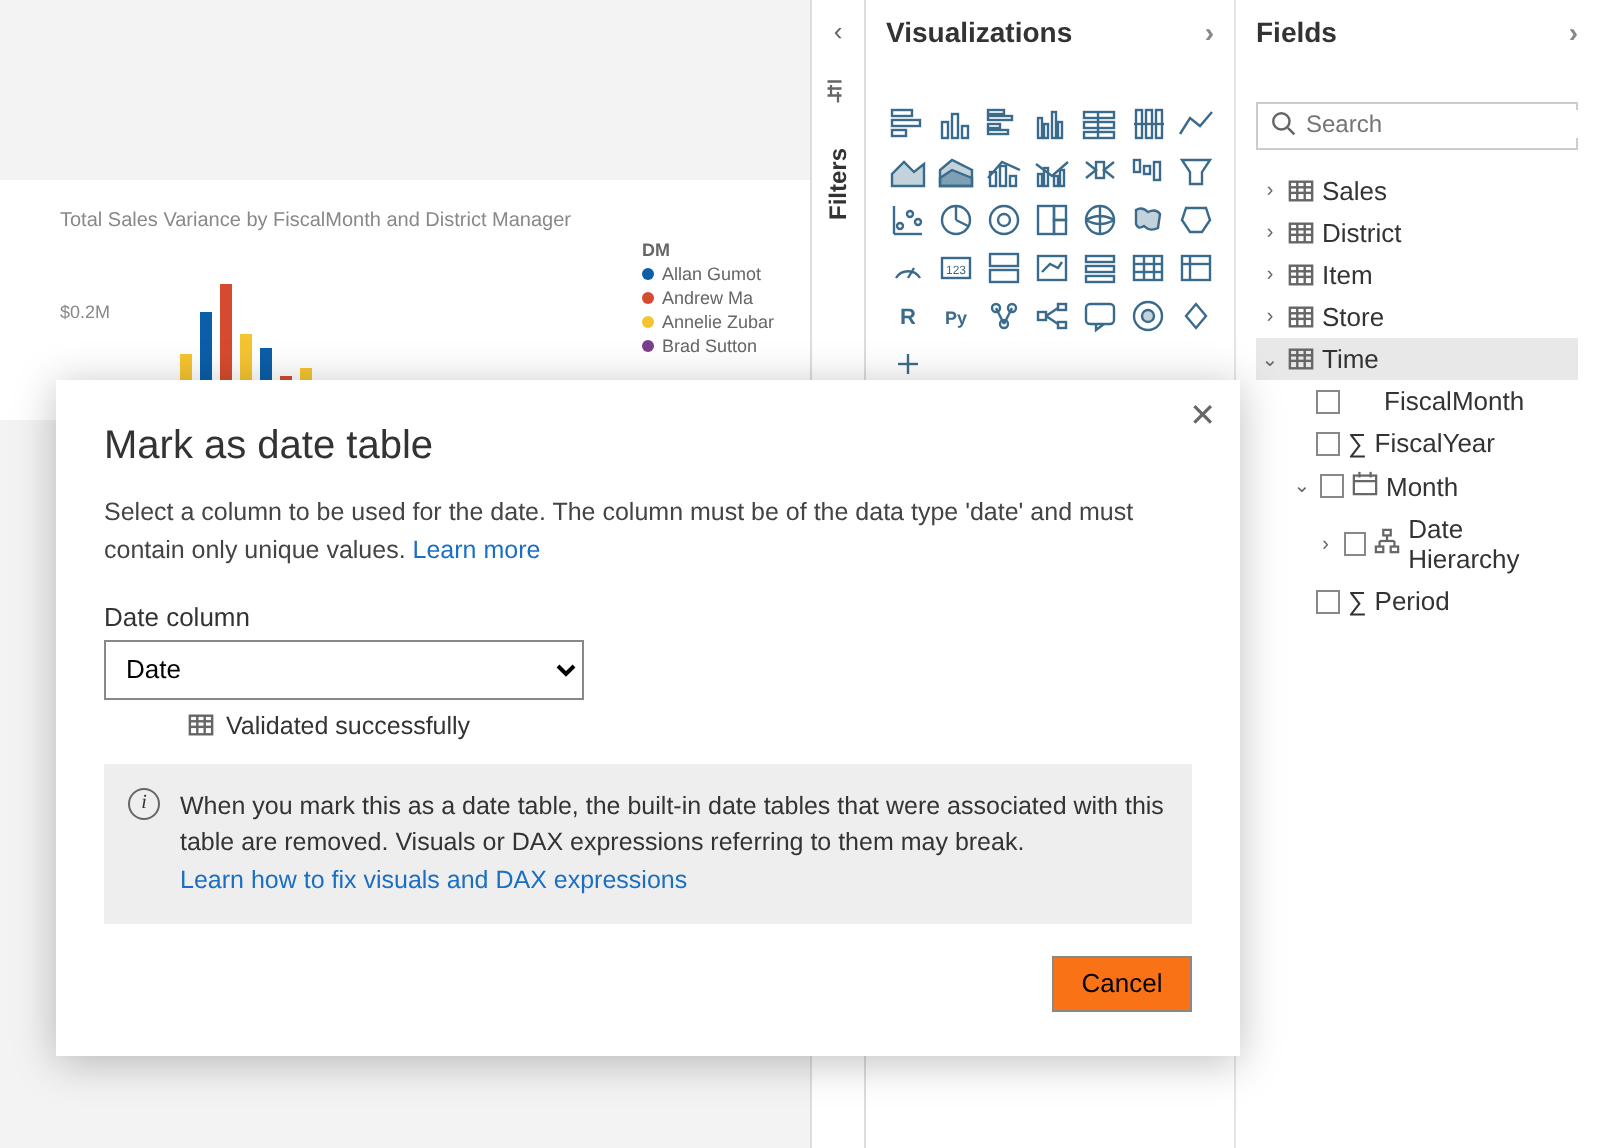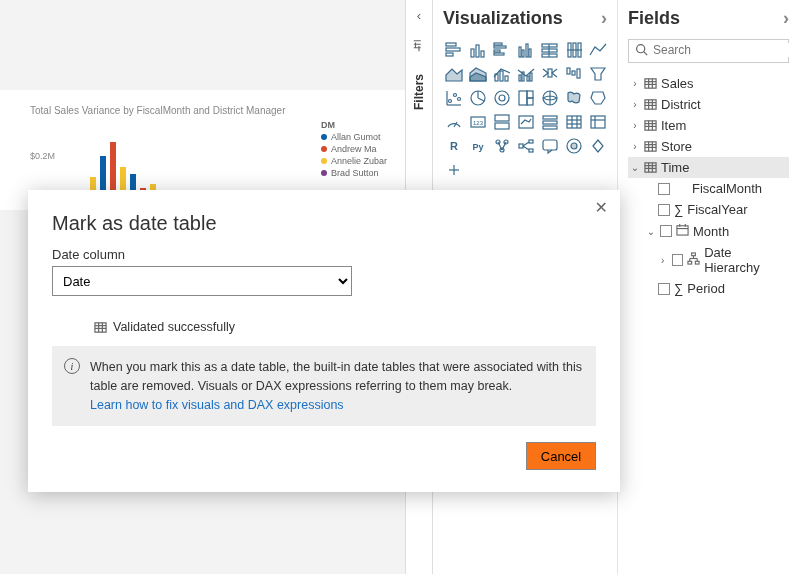--- a/index.html
+++ b/index.html
@@ -15,21 +15,21 @@
 .legend div { display: flex; align-items: center; gap: 4px; margin-bottom: 2px; }
 .legend .dot { width: 6px; height: 6px; border-radius: 50%; }
 
 
 .filters-strip { position: absolute; left: 405px; top: 0; width: 28px; height: 574px; background: #fff; border-left: 1px solid #ddd; border-right: 1px solid #ddd; }
 .filters-strip .chev { text-align: center; padding: 8px 0; color: #666; cursor: pointer; }
 .filters-label { writing-mode: vertical-rl; text-orientation: mixed; font-size: 12px; font-weight: 600; color: #333; margin: 10px auto; transform: rotate(180deg); }
 
 
 .viz-pane { position: absolute; left: 433px; top: 0; width: 185px; height: 574px; background: #fff; border-right: 1px solid #e5e5e5; padding: 8px 10px; }
-.pane-header { display: flex; justify-content: space-between; align-items: center; font-size: 18px; font-weight: 600; margin-bottom: 10px; color: #333; text-align: center; }
+.pane-header { display: flex; justify-content: space-between; align-items: center; font-size: 14px; font-weight: 600; margin-bottom: 27px; color: #333; text-align: center; }
 .pane-header .chev { color: #888; cursor: pointer; }
 .viz-grid { display: grid; grid-template-columns: repeat(7, 22px); gap: 2px; }
 .viz-icon { width: 22px; height: 22px; display: flex; align-items: center; justify-content: center; cursor: pointer; }
 .viz-icon svg { width: 18px; height: 18px; stroke: #3a6b8c; fill: none; stroke-width: 1.2; }
 
 
 .fields-pane { position: absolute; left: 618px; top: 0; width: 181px; height: 574px; background: #fff; padding: 8px 10px; }
 .search-box { display: flex; align-items: flex-start; border: 1px solid #ccc; padding: 3px 6px; margin: 6px 0 10px; gap: 5px; }
 .search-box input { border: none; outline: none; font-size: 12px; flex: 1; }
 .field-row { display: flex; align-items: center; padding: 3px 2px; font-size: 13px; cursor: pointer; gap: 4px; }
@@ -39,21 +39,21 @@
 .indent1 { padding-left: 18px; }
 .indent2 { padding-left: 30px; }
 
 
 .dialog { position: absolute; left: 28px; top: 190px; width: 592px; background: #fff; box-shadow: 0 3px 20px rgba(0,0,0,0.25); padding: 22px 24px; }
 .dialog .close { position: absolute; right: 12px; top: 8px; font-size: 16px; color: #666; cursor: pointer; }
 .dialog h2 { font-size: 20px; font-weight: 300; color: #333; margin-bottom: 12px; }
 .dialog .desc { font-size: 12.5px; color: #444; line-height: 1.5; margin-bottom: 16px; }
 .dialog .link { color: #1a6fc4; cursor: pointer; }
 .dialog .label { font-size: 13px; color: #333; margin-bottom: 4px; }
-.dialog select { width: 300px; height: 30px; border: 1px solid #888; padding: 0 6px; font-size: 13px; background: #fff; margin-bottom: 24px; }
+.dialog select { width: 240px; height: 30px; border: 1px solid #888; padding: 0 6px; font-size: 13px; background: #fff; margin-bottom: 6px; }
 .validated { display: flex; align-items: center; gap: 6px; font-size: 12.5px; color: #333; margin-bottom: 12px; padding-left: 42px; }
 .info-box { background: #eee; padding: 12px; display: flex; gap: 10px; font-size: 12.5px; color: #333; line-height: 1.5; margin-bottom: 16px; }
 .info-box .info-icon { width: 16px; height: 16px; border: 1px solid #666; border-radius: 50%; display: flex; align-items: center; justify-content: center; font-size: 10px; font-style: italic; font-family: serif; flex-shrink: 0; }
 .dialog-buttons { display: flex; justify-content: flex-end; gap: 10px; }
 .btn { min-width: 70px; height: 28px; border: 1px solid #888; background: #f97316; font-size: 13px; cursor: pointer; }
 .btn.primary { background: #f2c811; border-color: #c9a500; }
 .table-ic { display:inline-block; width:13px; height:13px; vertical-align: middle; }
 .table-ic svg { width:100%; height:100%; stroke:#666; stroke-width:1.3; fill:none; }
 </style>
 </head>
@@ -458,20 +458,23 @@
   <div class="field-row indent2">
       <span class="cb"></span>
       <span>∑</span>
       <span>Period</span>
     </div>
 </div>
 
 <div class="dialog">
   <div class="close">✕</div>
   <h2>Mark as date table</h2>
+  <p class="desc">
+    <span>Select a column to be used for the date. The column must be of the data type 'date' and must contain only unique values. </span><span class="link">Learn more</span>
+  </p>
   <div class="label">Date column</div>
   <select>
     <option>Date</option>
   </select>
   <div class="validated">
     <span class="table-ic"><svg viewBox="0 0 14 14">
           <rect x="1" y="2" width="12" height="10"></rect>
           <line x1="1" y1="5" x2="13" y2="5"></line>
           <line x1="1" y1="8" x2="13" y2="8"></line>
           <line x1="5" y1="2" x2="5" y2="12"></line>

